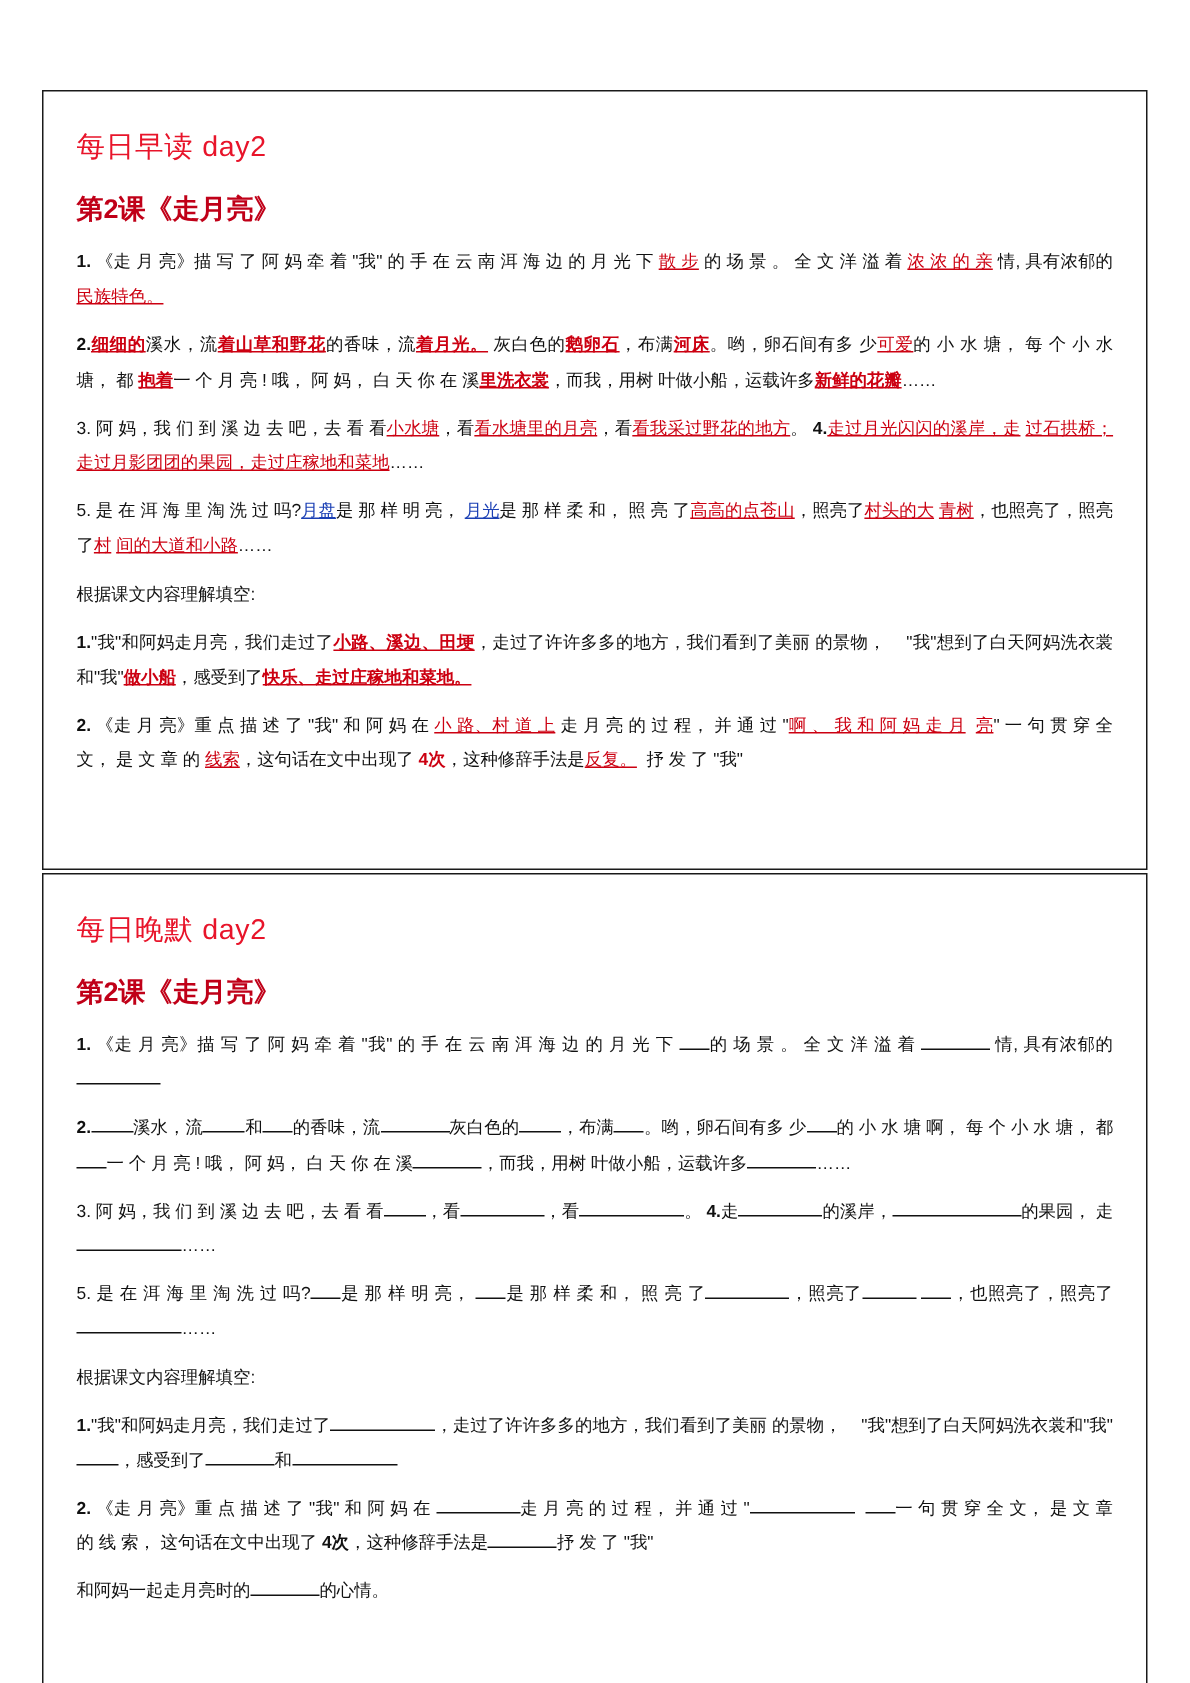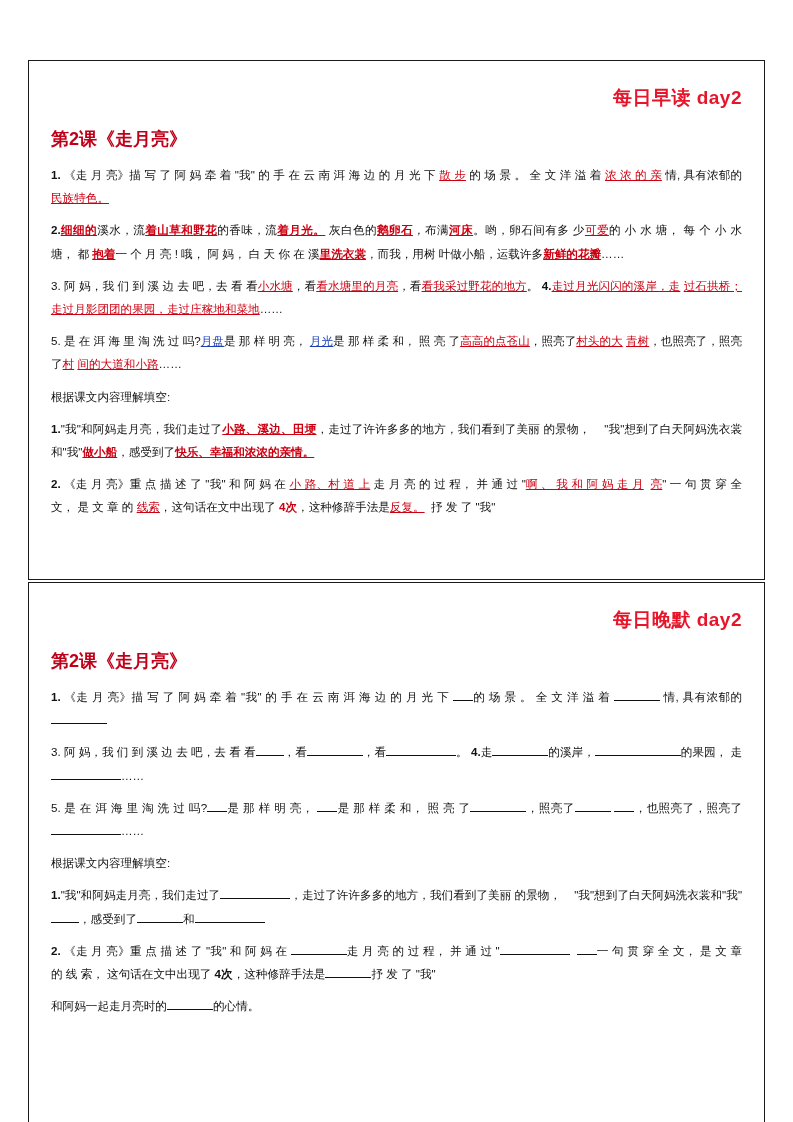--- a/index.html
+++ b/index.html
@@ -22,23 +22,23 @@
   }
   .card {
     border: 1px solid #1a1a1a;
     box-sizing: border-box;
     padding: 18px 22px 12px 22px;
   }
   .card-top { height: 520px; }
   .card-bottom { height: 646px; margin-top: 2px; }
 
   .doc-title {
-    text-align: right;
+    text-align: left;
     color: #e8142a;
-    font-weight: bold;
+    font-weight: normal;
     font-size: 19px;
     margin: 6px 0 16px 0;
     letter-spacing: 0.5px;
   }
   .lesson-title {
     color: #c00018;
     font-weight: bold;
     font-size: 18px;
     margin: 0 0 12px 0;
   }
@@ -93,39 +93,43 @@
     </p>
 
     <p class="line">
       5. 是 在 洱 海 里 淘 洗 过 吗?<span class="blue ublue">月盘</span>是 那 样 明 亮， <span class="blue ublue">月光</span>是 那 样 柔 和， 照 亮 了<span class="red ured">高高的点苍山</span>，照亮了<span class="red ured">村头的大</span> <span class="red ured">青树</span>，也照亮了，照亮了<span class="red ured">村</span>
       <span class="red ured">间的大道和小路</span>……
     </p>
 
     <p class="line">根据课文内容理解填空:</p>
 
     <p class="line">
-      <span class="b">1.</span>"我"和阿妈走月亮，我们走过了<span class="red-b ured">小路、溪边、田埂</span>，走过了许许多多的地方，我们看到了美丽 的景物， &nbsp; &nbsp;"我"想到了白天阿妈洗衣裳和"我"<span class="red-b ured">做小船</span>，感受到了<span class="red-b ured">快乐、幸福和浓浓的亲情。</span>
+      <span class="b">1.</span>"我"和阿妈走月亮，我们走过了<span class="red-b ured">小路、溪边、田埂</span>，走过了许许多多的地方，我们看到了美丽 的景物， &nbsp; &nbsp;"我"想到了白天阿妈洗衣裳和"我"<span class="red-b ured">做小船</span>，感受到了<span class="red-b ured">快乐、走过庄稼地和菜地。</span>
     </p>
 
     <p class="line">
       <span class="b">2.</span> 《走 月 亮》重 点 描 述 了 "我" 和 阿 妈 在 <span class="red ured">小 路、村 道 上</span> 走 月 亮 的 过 程， 并 通 过 "<span class="red ured">啊 、 我 和 阿 妈 走 月</span> &nbsp;<span class="red ured">亮</span>" 一 句 贯 穿 全 文， 是 文 章 的 <span class="red ured">线索</span>，这句话在文中出现了 <span class="red b">4次</span>，这种修辞手法是<span class="red ured">反复。</span> &nbsp;抒 发 了 "我"
     </p>
 
   </div>
 
   <div class="card card-bottom">
 
     <div class="doc-title">每日晚默 day2</div>
 
     <div class="lesson-title">第2课《走月亮》</div>
 
     <p class="line">
       <span class="b">1.</span> 《走 月 亮》描 写 了 阿 妈 牵 着 "我" 的 手 在 云 南 洱 海 边 的 月 光 下 <span class="blank w20"></span>的 场 景 。 全 文 洋 溢 着 <span class="blank w46"></span> 情, 具有浓郁的<span class="blank w56"></span>
     </p>
 
+    <p class="line">
+      <span class="b">2.</span><span class="blank w28"></span>溪水，流<span class="blank w28"></span>和<span class="blank w20"></span>的香味，流<span class="blank w46"></span>灰白色的<span class="blank w28"></span>，布满<span class="blank w20"></span>。哟，卵石间有多 少<span class="blank w20"></span>的 小 水 塘 啊， 每 个 小 水 塘， 都 <span class="blank w20"></span>一 个
+      月 亮 ! 哦， 阿 妈， 白 天 你 在 溪<span class="blank w46"></span>，而我，用树 叶做小船，运载许多<span class="blank w46"></span>……
+    </p>
 
     <p class="line">
       3. 阿 妈，我 们 到 溪 边 去 吧，去 看 看<span class="blank w28"></span>，看<span class="blank w56"></span>，看<span class="blank w70"></span>。 <span class="b">4.</span>走<span class="blank w56"></span>的溪岸，<span class="blank w86"></span>的果园，
       走<span class="blank w70"></span>……
     </p>
 
     <p class="line">
       5. 是 在 洱 海 里 淘 洗 过 吗?<span class="blank w20"></span>是 那 样 明 亮， <span class="blank w20"></span>是 那 样 柔 和， 照 亮 了<span class="blank w56"></span>，照亮了<span class="blank w36"></span> <span class="blank w20"></span>，也照亮了，照亮了<span class="blank w70"></span>……
     </p>
 

